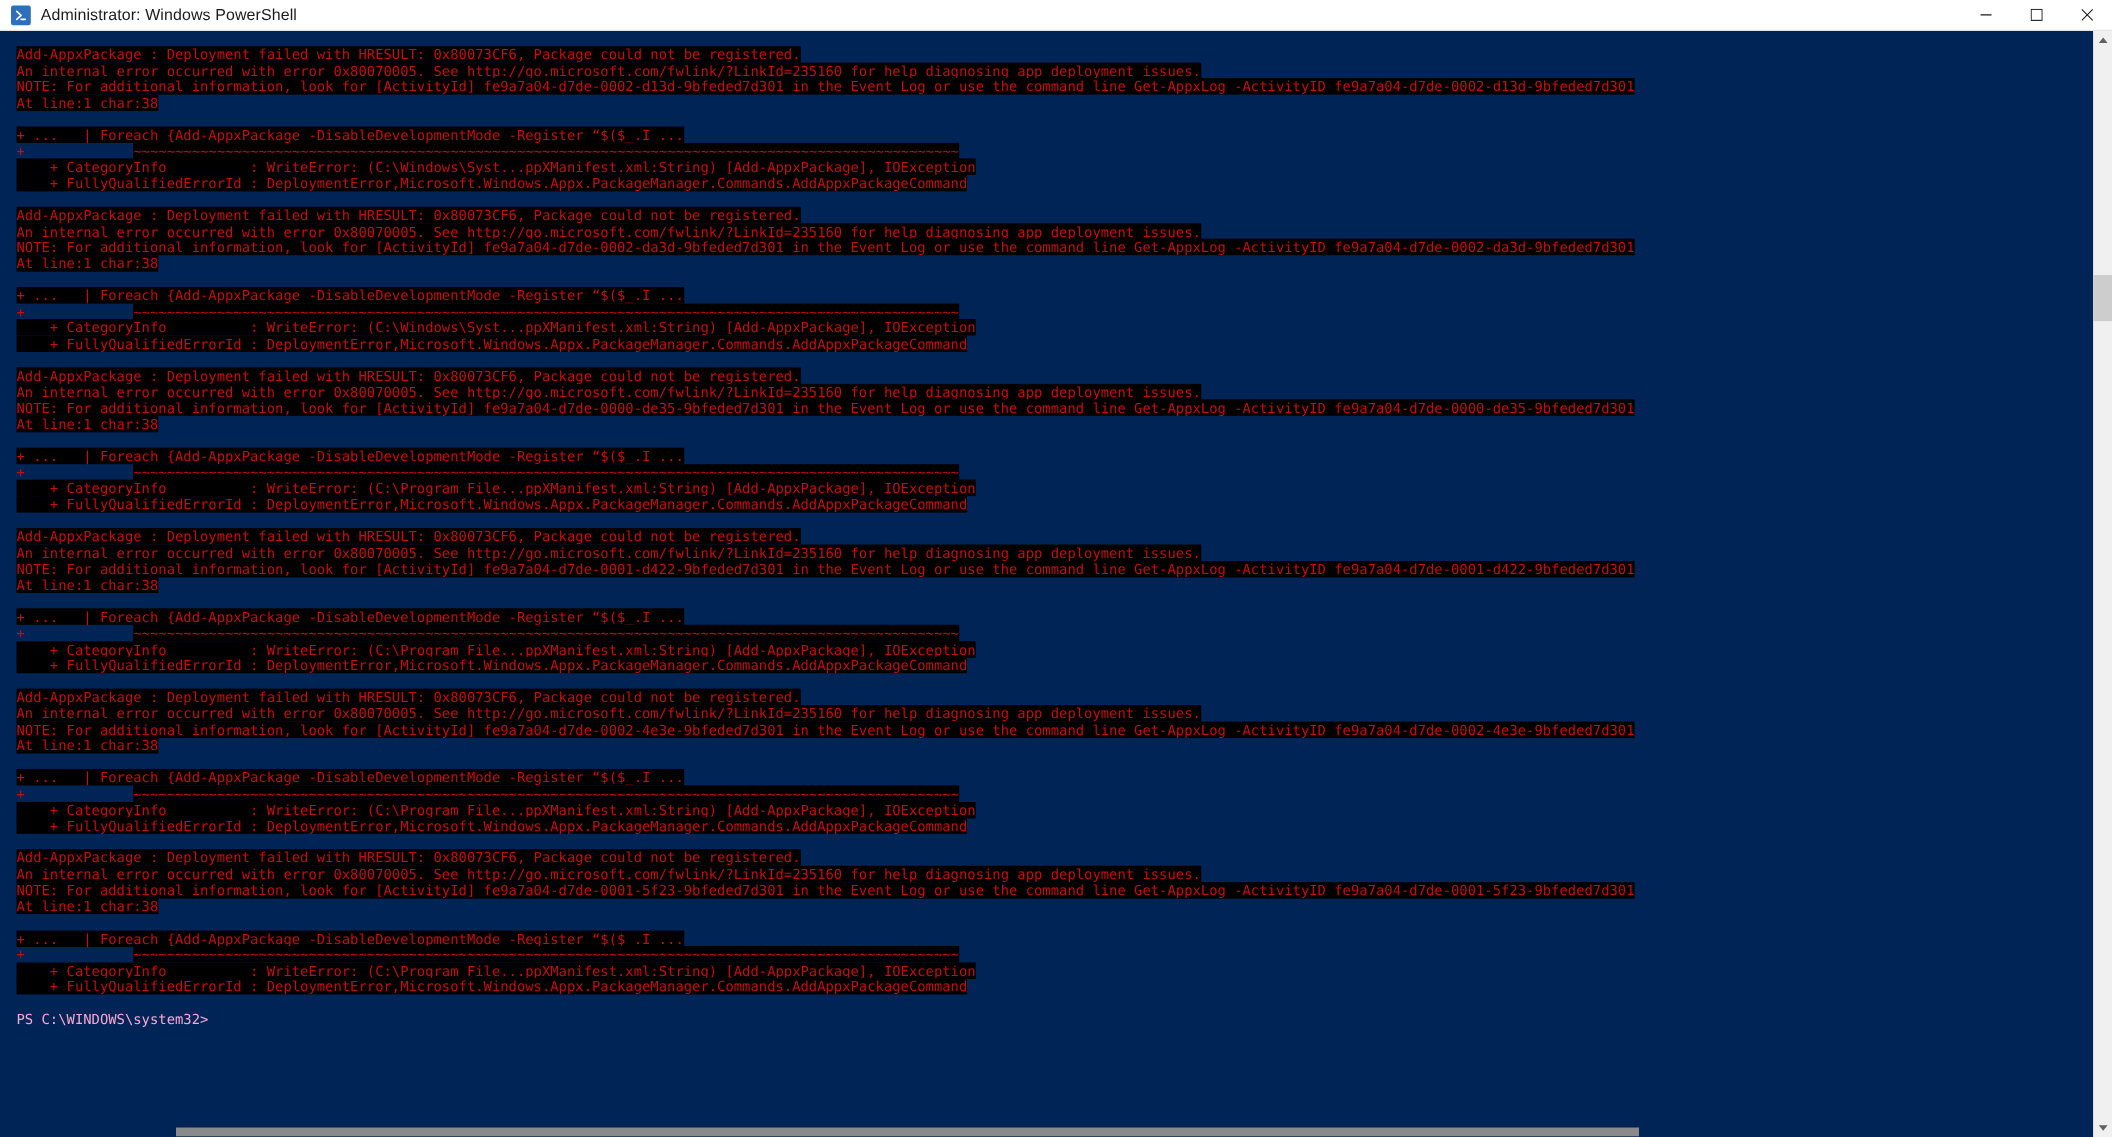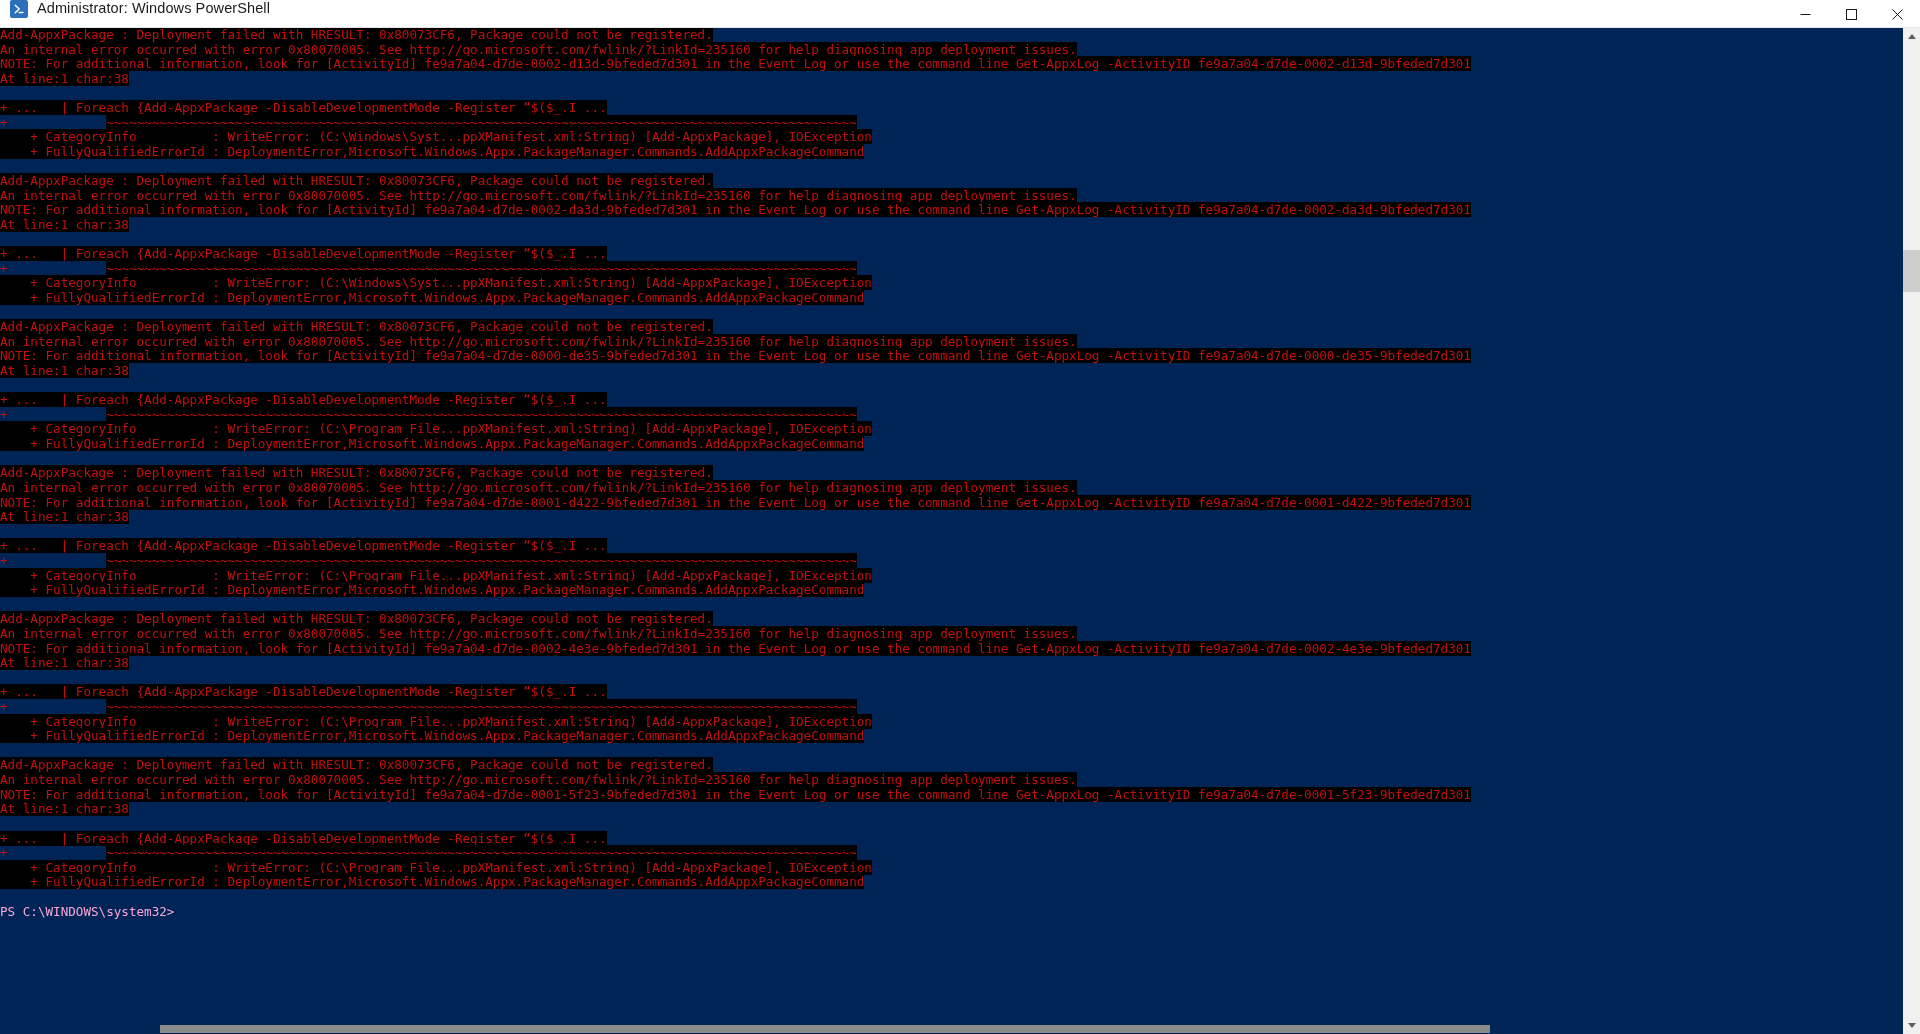--- a/index.html
+++ b/index.html
@@ -7,21 +7,21 @@
     width:1920px; height:1034px;
     overflow:hidden;
     background:#012456;
     font-family:"DejaVu Sans Mono", monospace;
   }
 
   
   #titlebar{
     height:28px; width:100%;
     background:#ffffff;
-    display:flex; align-items:flex-start;
+    display:flex; align-items:center;
     border-bottom:1px solid #e6e6e6;
     position:relative; z-index:10;
   }
   #app-icon{
     width:18px;height:18px;margin-left:10px;margin-right:9px;
     background:#2c6fbb; border-radius:2px;
     display:flex;align-items:center;justify-content:center;
     flex:0 0 auto;
   }
   #app-icon svg{display:block;}
@@ -44,21 +44,21 @@
     display:flex;
   }
   #console{
     position:relative;
     width:1903px; height:1006px;
     overflow:hidden;
     background:#012456;
   }
   #console-lines{
     position:absolute; left:0; top:0;
-    padding:0;
+    padding:15px;
   }
   .line{
     height:14.62px;
     line-height:14.62px;
     font-size:12.6px;
     white-space:pre;
     color:#c40f0f;
     letter-spacing:0px;
   }
   .line span{ white-space:pre; }

